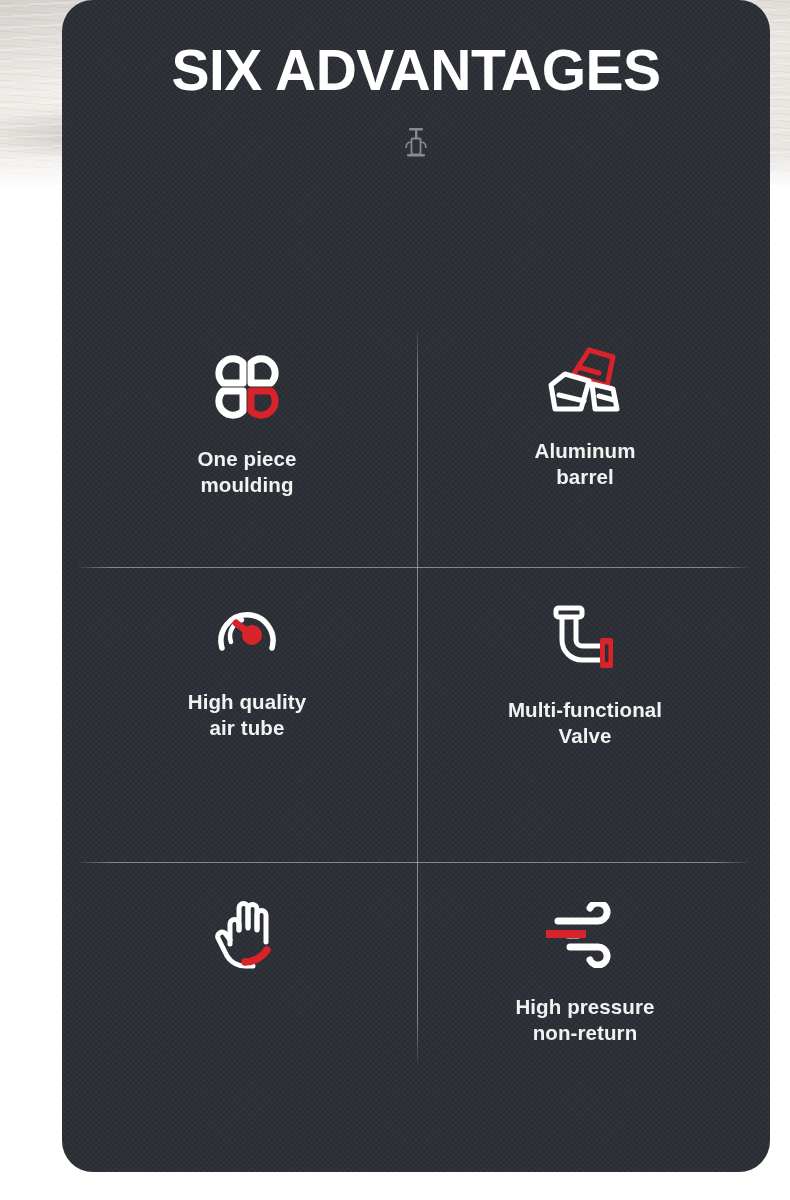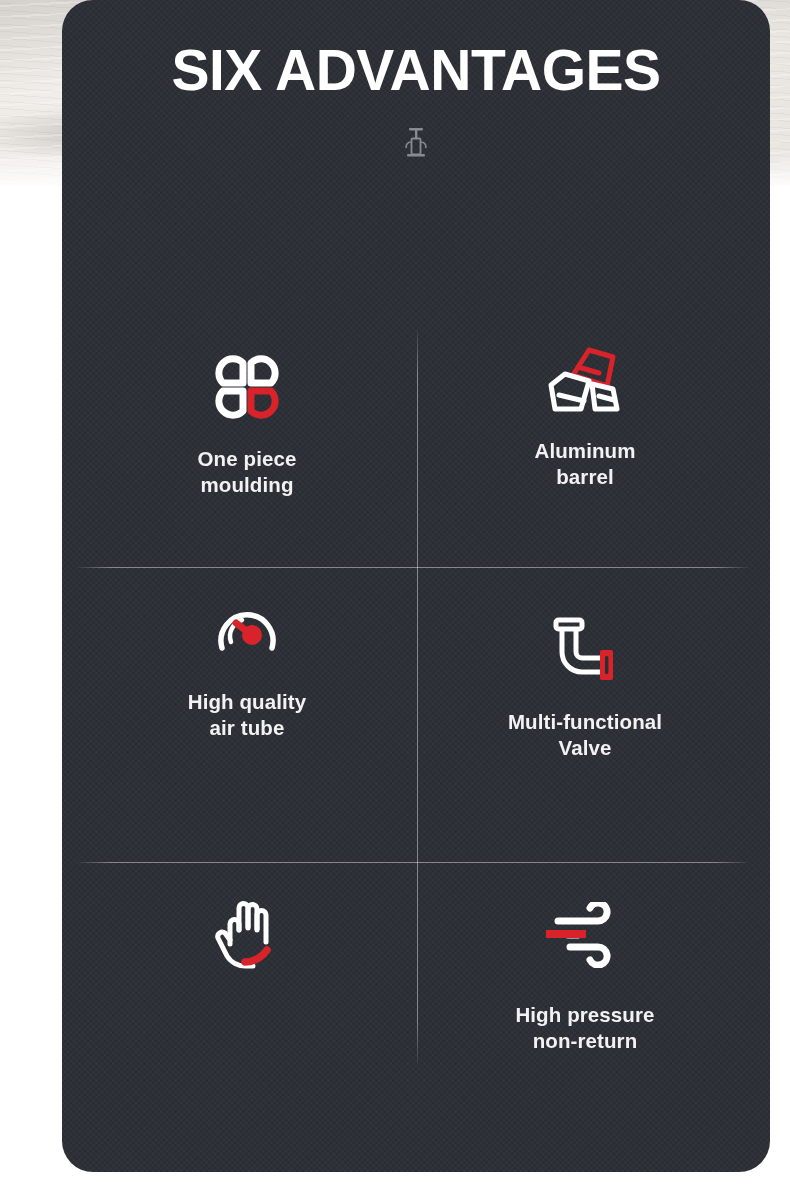--- a/index.html
+++ b/index.html
@@ -107,23 +107,23 @@
     position: relative;
     display: flex;
     flex-direction: column;
     align-items: center;
     justify-content: flex-start;
     padding-top: 30px;
   }
   .cell-1 { padding-top: 36px; }
   .cell-2 { padding-top: 44px; }
   .cell-3 { padding-top: 20px; }
-  .cell-4 { padding-top: 40px; }
+  .cell-4 { padding-top: 28px; }
   .cell-5 { padding-top: 30px; }
-  .cell-6 { padding-top: 30px; gap: 8px; }
+  .cell-6 { padding-top: 30px; }
 
   .icon-box {
     height: 86px;
     display: flex;
     align-items: center;
     justify-content: center;
   }
   .feat-label {
     margin-top: 16px;
     color: #f2f2f2;

